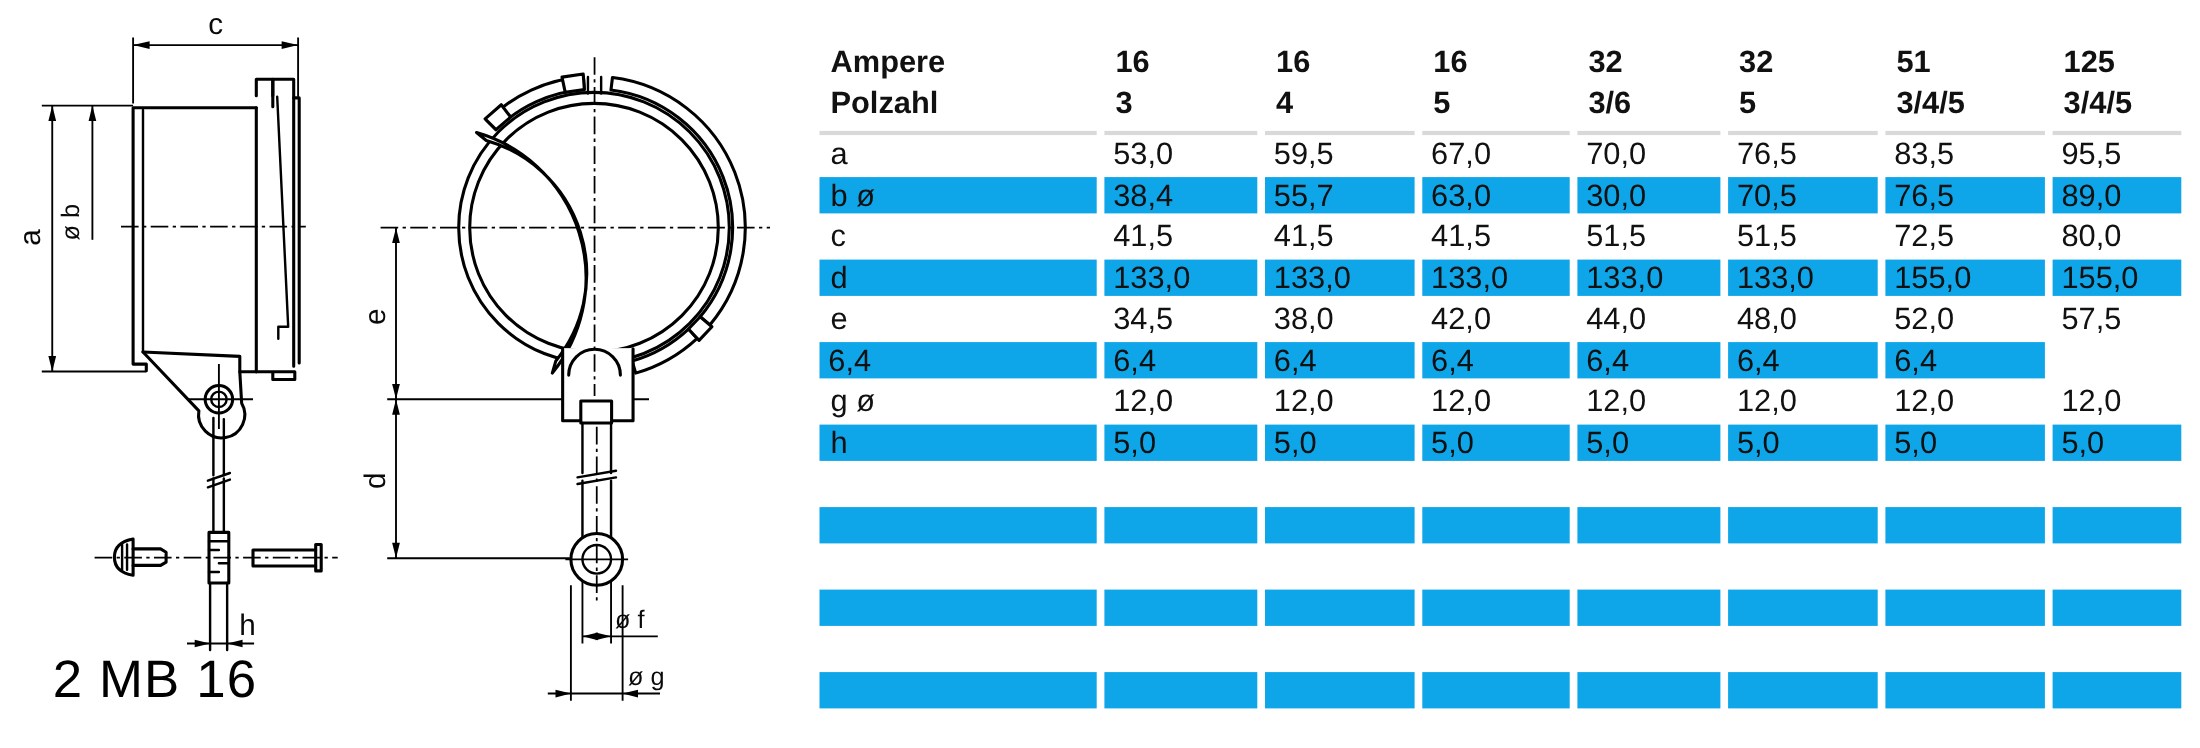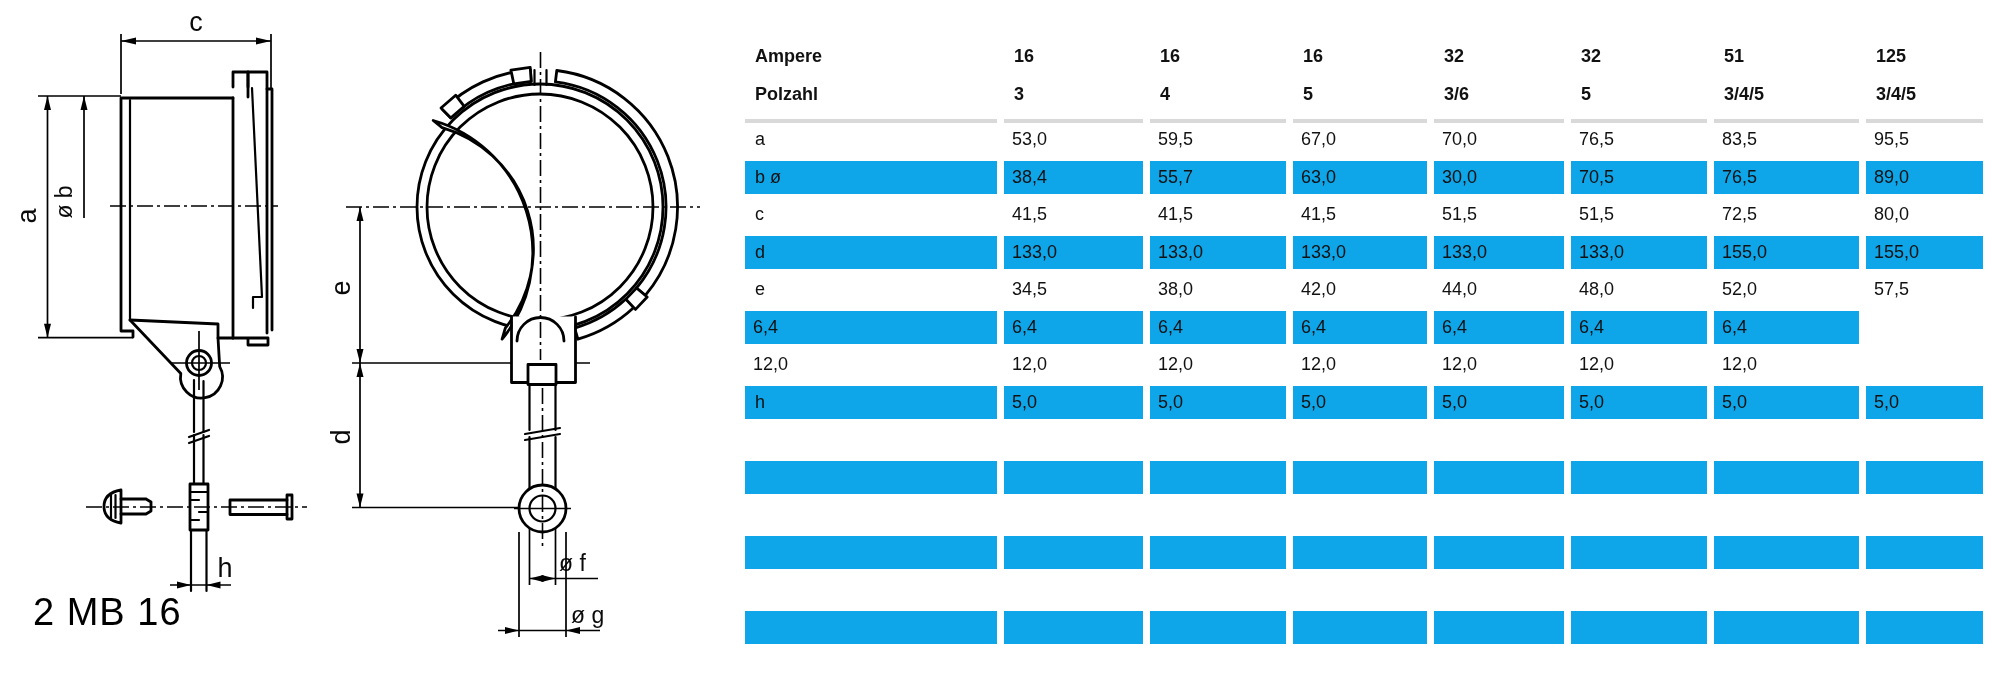--- a/index.html
+++ b/index.html
@@ -1,36 +1,36 @@
 <!DOCTYPE html>
 <html><head>
 <meta charset="utf-8">
 <style>
   html,body { margin:0; padding:0; background:#ffffff; }
   body { width:2000px; height:680px; position:relative; overflow:hidden;
          font-family:"Liberation Sans", sans-serif; color:#111; }
 
   
   .drawing-wrap { position:absolute; left:0; top:0; width:740px; height:680px; }
-  .model-label { position:absolute; left:33px; top:591px; font-size:38px;
+  .model-label { position:absolute; left:48px; top:591px; font-size:48px;
                  letter-spacing:1px; color:#000; }
 
   svg .ol   { fill:none; stroke:#000; stroke-width:2.8; stroke-linecap:round; stroke-linejoin:round; }
   svg .ol2  { fill:none; stroke:#000; stroke-width:2.2; stroke-linecap:round; stroke-linejoin:round; }
   svg .dim  { fill:none; stroke:#000; stroke-width:1.7; }
   svg .cl   { fill:none; stroke:#000; stroke-width:1.6; stroke-dasharray:16 4 3 4; }
   svg .wh   { fill:#fff; stroke:#000; stroke-width:2.8; stroke-linejoin:round; }
   svg .mask { fill:#fff; stroke:none; }
   svg .ar   { fill:#000; stroke:none; }
   svg text  { fill:#0a0a0a; font-family:"Liberation Sans", sans-serif; }
   .dimtxt   { font-size:27px; }
   .dimtxt2  { font-size:23px; }
 
   
-  .dim-table { position:absolute; left:745px; top:33px; width:1238px; font-size:18px; }
+  .dim-table { position:absolute; left:745px; top:33px; width:1238px; font-size:28px; }
   .t-grid { display:grid; grid-template-columns:252px 139px 136px 134px 130px 136px 145px 117px;
             column-gap:7px; }
   .t-head .cell { font-weight:bold; line-height:38px; padding:4px 0 6px 10px;
                   border-bottom:4px solid #d9d9d9; white-space:pre-line; }
   .t-row { height:33px; margin-bottom:4.5px; }
   .t-row .cell { line-height:33px; height:33px; padding-left:8px; }
   .t-row .cell.lbl { padding-left:10px; }
   .t-row.shaded .cell { background:#0ea5e9; }
   .t-row.plain  .cell { background:#ffffff; }
   .t-row:first-of-type { margin-top:1px; }
@@ -227,20 +227,21 @@
     <div class="cell">6,4</div>
     <div class="cell">6,4</div>
     <div class="cell">6,4</div>
     <div class="cell">6,4</div>
     <div class="cell">6,4</div>
     <div class="cell">6,4</div>
     <div class="cell">6,4</div>
   </div>
 
   <div class="t-grid t-row plain">
+    <div class="cell lbl">g ø</div>
     <div class="cell">12,0</div>
     <div class="cell">12,0</div>
     <div class="cell">12,0</div>
     <div class="cell">12,0</div>
     <div class="cell">12,0</div>
     <div class="cell">12,0</div>
     <div class="cell">12,0</div>
   </div>
 
   <div class="t-grid t-row shaded">

